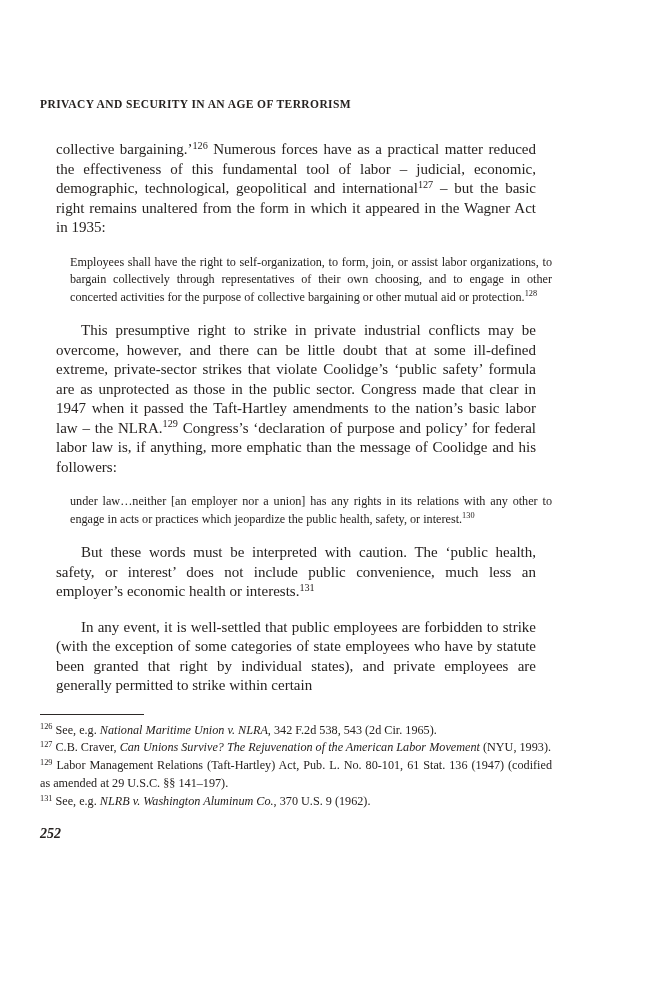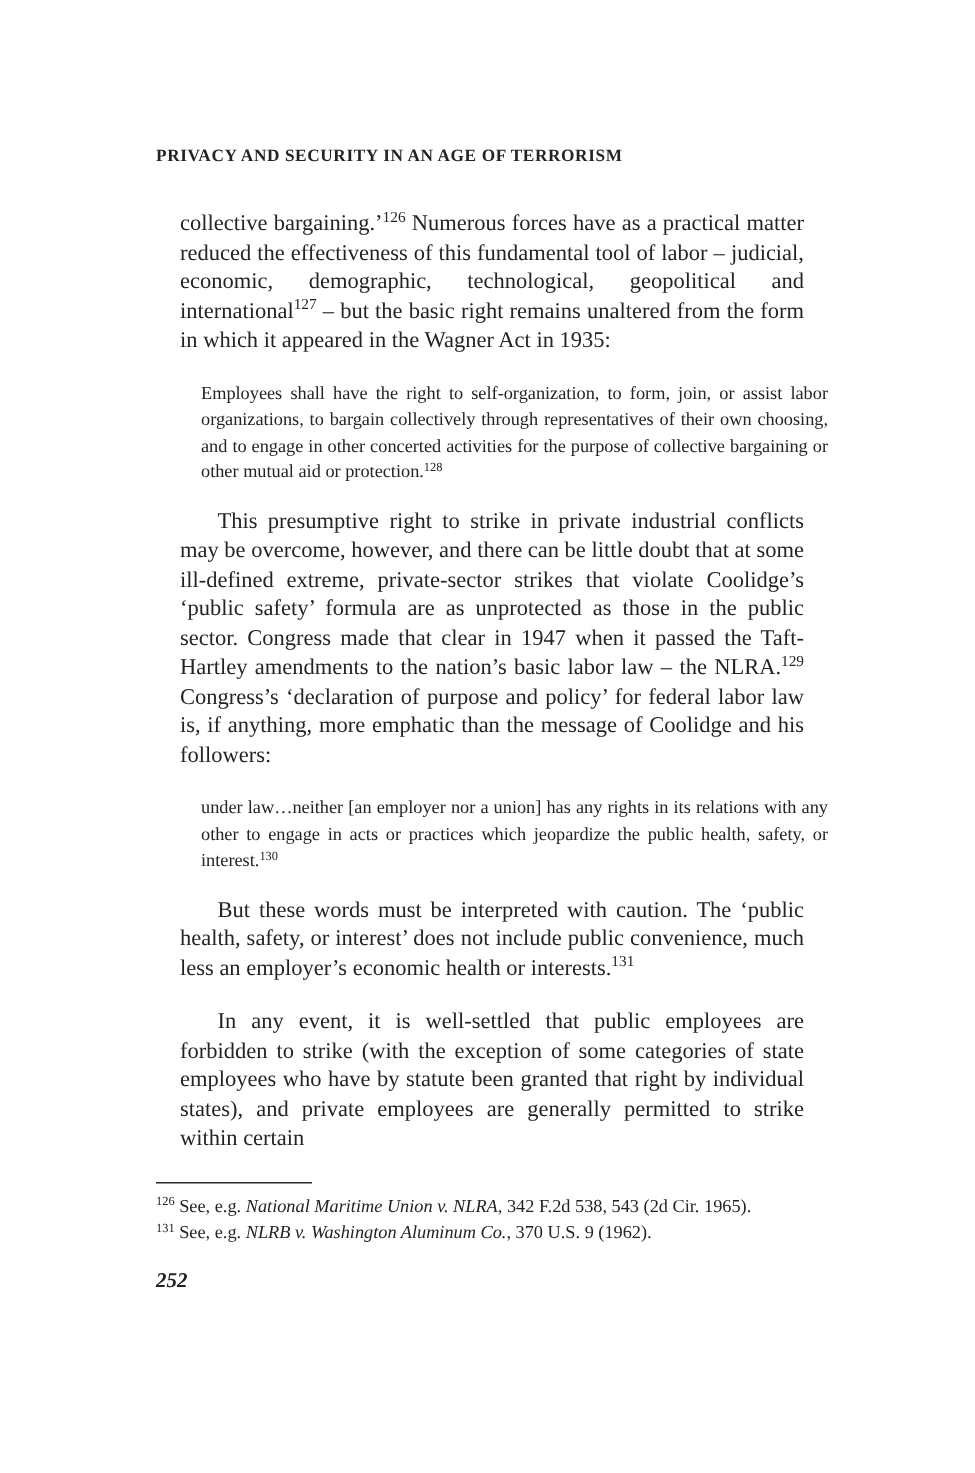--- a/index.html
+++ b/index.html
@@ -5,21 +5,21 @@
   html, body {
     margin: 0;
     padding: 0;
     background: #ffffff;
   }
   .page {
     position: relative;
     width: 650px;
     height: 982px;
     box-sizing: border-box;
-    padding: 97px 98px 0 104px;
+    padding: 97px 98px 0 40px;
     background: #ffffff;
     font-family: "Liberation Serif", "DejaVu Serif", serif;
     color: #262220;
     overflow: hidden;
   }
   .running-header {
     font-size: 11.5px;
     font-weight: bold;
     letter-spacing: 0.4px;
     line-height: 14px;
@@ -81,18 +81,20 @@
   <p class="quote"><span>under law…neither [an employer nor a union] has any rights in its relations with any other to engage in acts or practices which jeopardize the public health, safety, or interest.</span><sup>130</sup></p>
 
   <p class="body-par par-indent par-after-quote"><span>But these words must be interpreted with caution. The ‘public health, safety, or interest’ does not include public convenience, much less an employer’s economic health or interests.</span><sup>131</sup></p>
 
   <p class="body-par par-indent"><span>In any event, it is well-settled that public employees are forbidden to strike (with the exception of some categories of state employees who have by statute been granted that right by individual states), and private employees are generally permitted to strike within certain</span></p>
 
   <hr class="footnote-rule">
 
   <div>
     <div class="footnote"><sup>126</sup><span> See, e.g. </span><i>National Maritime Union v. NLRA</i><span>, 342 F.2d 538, 543 (2d Cir. 1965).</span></div>
+    <div class="footnote"><sup>127</sup><span> C.B. Craver, </span><i>Can Unions Survive? The Rejuvenation of the American Labor Movement</i><span> (NYU, 1993).</span></div>
+    <div class="footnote"><sup>129</sup><span> Labor Management Relations (Taft-Hartley) Act, Pub. L. No. 80-101, 61 Stat. 136 (1947) (codified as amended at 29 U.S.C. §§ 141–197).</span></div>
     <div class="footnote"><sup>131</sup><span> See, e.g. </span><i>NLRB v. Washington Aluminum Co.</i><span>, 370 U.S. 9 (1962).</span></div>
   </div>
 
   <div class="page-number">252</div>
 
 </div>
 
 </body></html>

